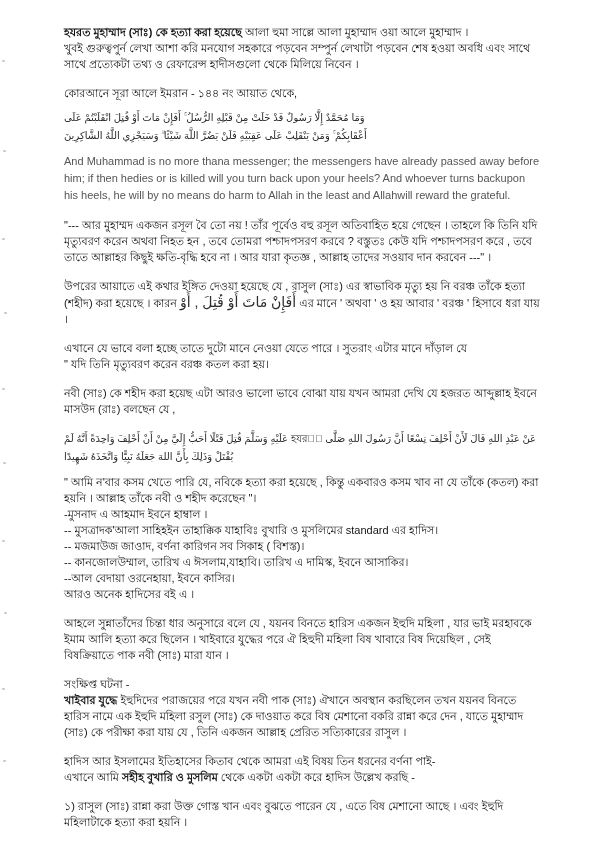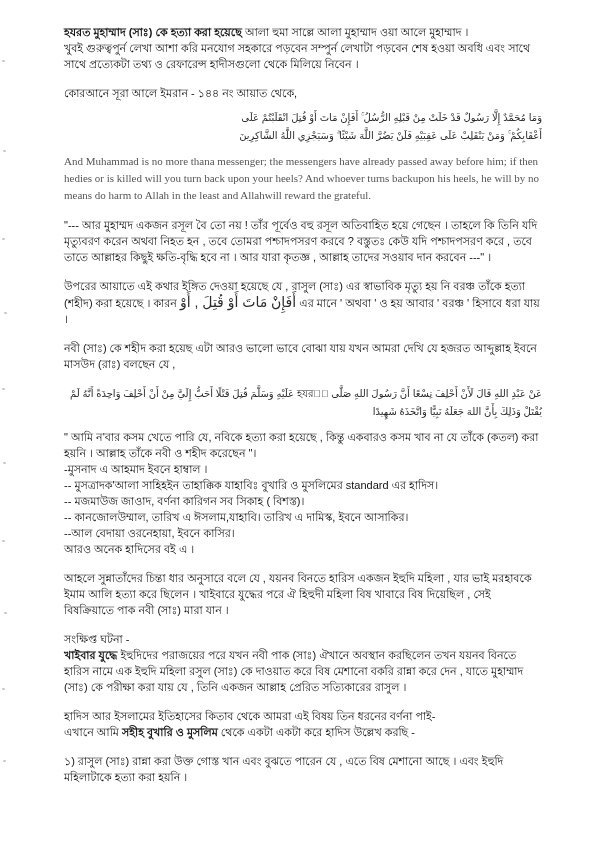--- a/index.html
+++ b/index.html
@@ -18,38 +18,37 @@
     left:64px;top:24px;
     width:478px;
     font-size:11px;
     line-height:16px;
   }
   p{margin:0 0 13px 0;}
   p.tight{margin:0;}
   .b{font-weight:bold;}
   .arabic{
     direction:rtl;
-    text-align:right;
+    text-align:left;
     unicode-bidi:embed;
     font-size:10px;
     line-height:18px;
     color:#2b2b2b;
     margin:0 0 8px 0;
   }
   .arabic-inline{
     direction:rtl;
     unicode-bidi:embed;
     font-size:14px;
     color:#2b2b2b;
   }
   .en{
     color:#555555;
     line-height:17px;
     margin:0 0 13px 0;
-    font-family:Liberation Serif, serif;
   }
   .ref-block{margin:0 0 13px 0;}
   .quran-ref{margin:0 0 8px 0;}
   
   .artifact{
     position:absolute;
     width:3px;height:2px;
     background:#c9c9c9;
     border-radius:1px;
   }
@@ -93,20 +92,24 @@
     </p>
 
     <p>
       <span>"--- আর মুহাম্মদ একজন রসূল বৈ তো নয় ! তাঁর পূর্বেও বহু রসূল অতিবাহিত হয়ে গেছেন । তাহলে কি তিনি যদি মৃত্যুবরণ করেন অথবা নিহত হন , তবে তোমরা পশ্চাদপসরণ করবে ? বস্তুতঃ কেউ যদি পশ্চাদপসরণ করে , তবে তাতে আল্লাহর কিছুই ক্ষতি-বৃদ্ধি হবে না । আর যারা কৃতজ্ঞ , আল্লাহ তাদের সওয়াব দান করবেন ---" ।</span>
     </p>
 
     <p>
       <span>উপরের আয়াতে এই কথার ইঙ্গিত দেওয়া হয়েছে যে , রাসুল (সাঃ) এর স্বাভাবিক মৃত্যু হয় নি বরঞ্চ তাঁকে হত্যা (শহীদ) করা হয়েছে । কারন </span><span class="arabic-inline">أَفَإِنْ مَاتَ أَوْ قُتِلَ , أَوْ</span><span> এর মানে ' অথবা ' ও হয় আবার ' বরঞ্চ ' হিসাবে ধরা যায় ।</span>
     </p>
 
+    <p>
+      <span>এখানে যে ভাবে বলা হচ্ছে তাতে দুটো মানে নেওয়া যেতে পারে । সুতরাং এটার মানে দাঁড়াল যে</span><br>
+      <span>" যদি তিনি মৃত্যুবরণ করেন বরঞ্চ কতল করা হয়।</span>
+    </p>
 
     <p>
       <span> নবী (সাঃ) কে শহীদ করা হয়েছ এটা আরও ভালো ভাবে বোঝা যায় যখন আমরা দেখি যে হজরত আব্দুল্লাহ ইবনে মাসউদ (রাঃ) বলছেন যে ,</span>
     </p>
 
     <div class="arabic">
       <span>عَنْ عَبْدِ اللهِ قَالَ لَأَنْ أَحْلِفَ تِسْعًا أَنَّ رَسُولَ اللهِ صَلَّى হযরতُ عَلَيْهِ وَسَلَّمَ قُتِلَ قَتْلًا أَحَبُّ إِلَيَّ مِنْ أَنْ أَحْلِفَ وَاحِدَةً أَنَّهُ لَمْ يُقْتَلْ وَذَلِكَ بِأَنَّ اللهَ جَعَلَهُ نَبِيًّا وَاتَّخَذَهُ شَهِيدًا</span>
     </div>
 
     <div class="ref-block">

